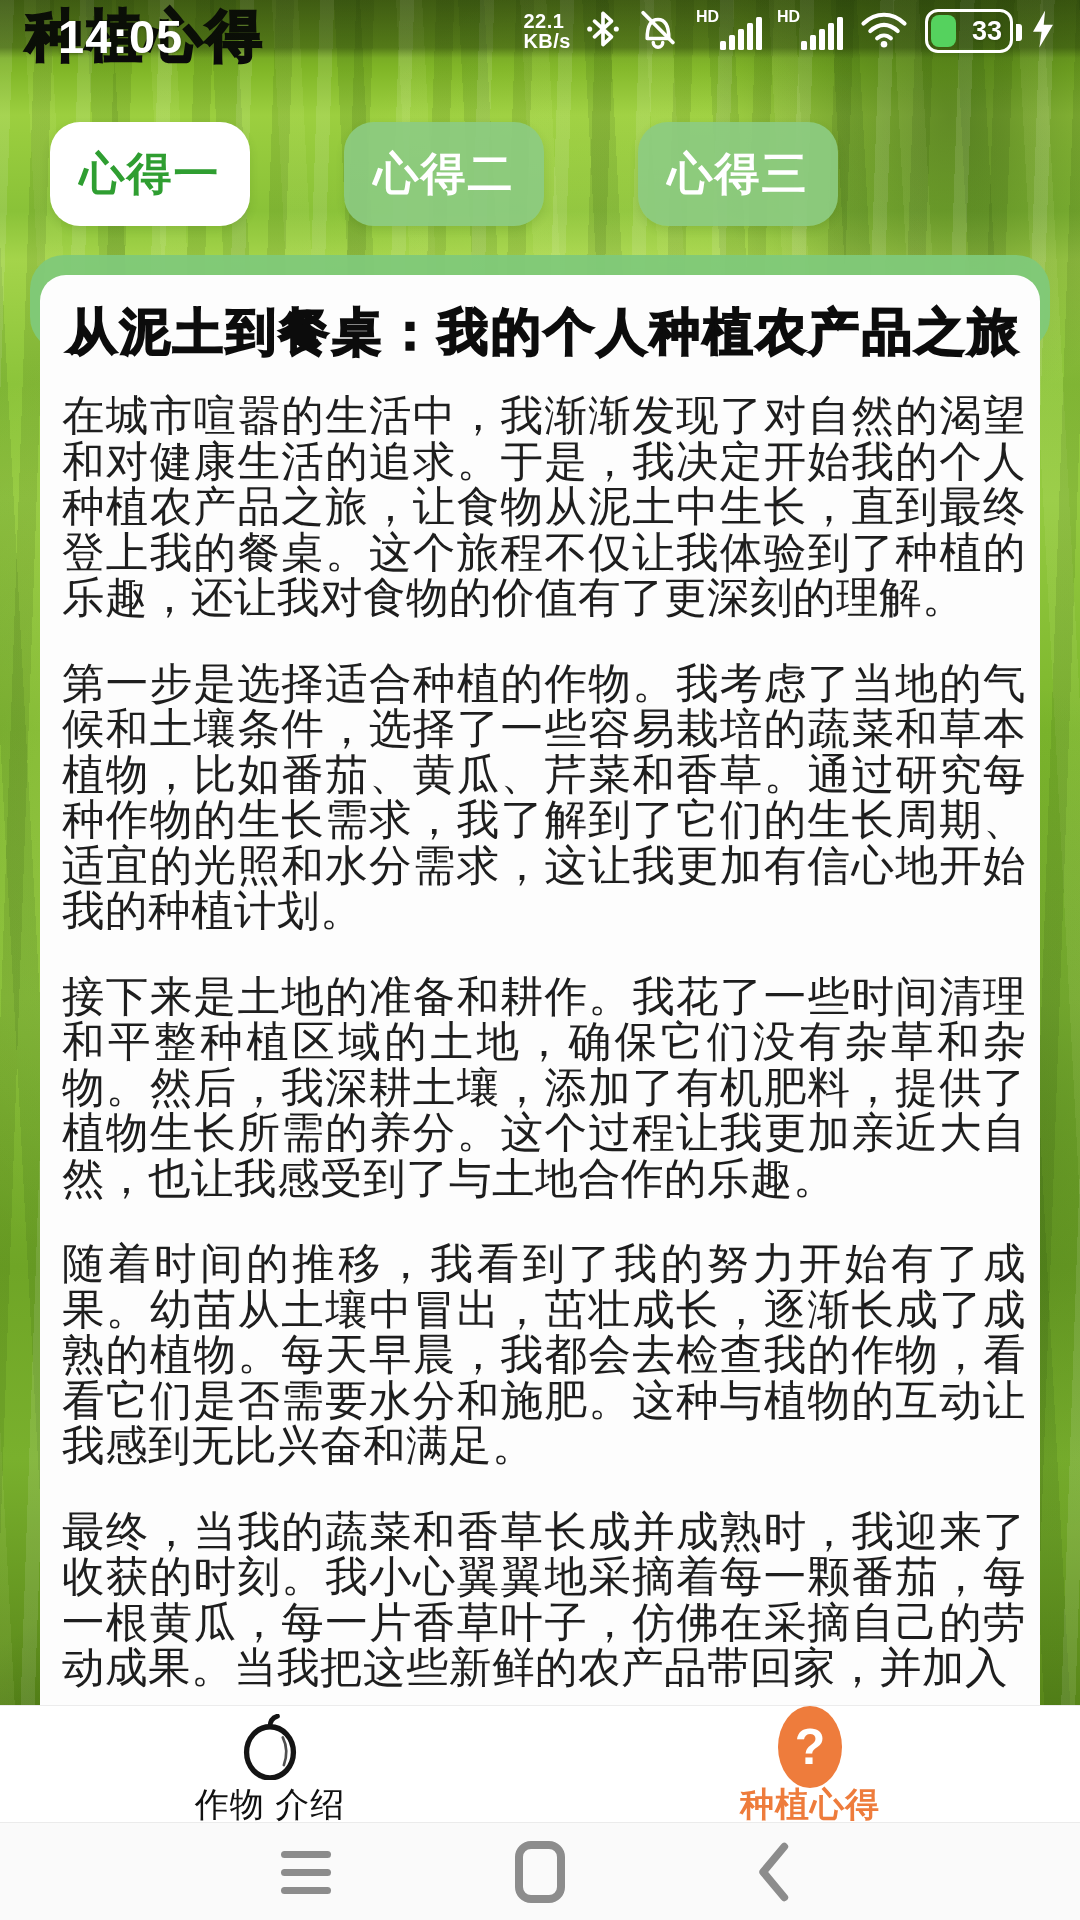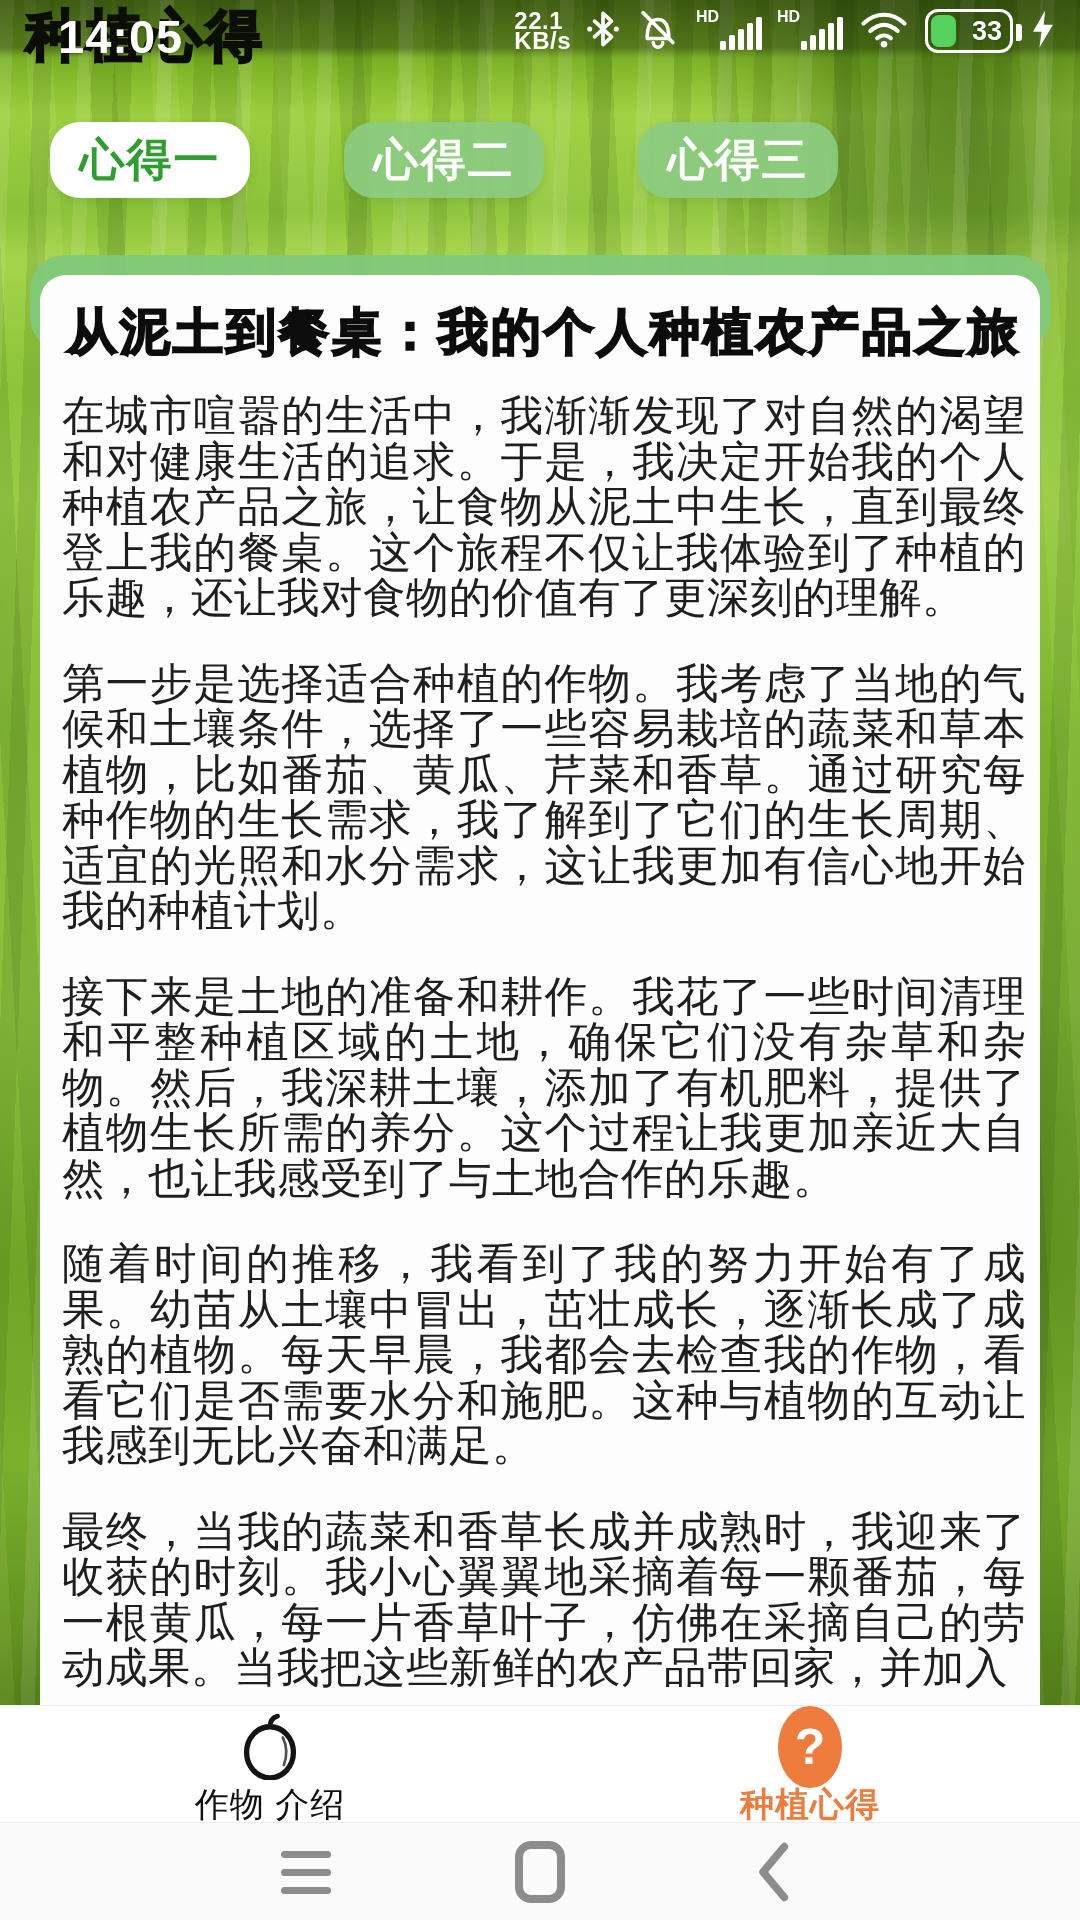--- a/index.html
+++ b/index.html
@@ -35,33 +35,33 @@
   .page-title {
     position:absolute; top:4px; left:26px; z-index:35;
     font-size:56px; line-height:64px; font-weight:900; color:#0a0a0a;
     -webkit-text-stroke:2.5px #0a0a0a; letter-spacing:4px;
   }
   .sb-time {
     position:absolute; top:9px; left:58px; z-index:45;
     font-size:47px; font-weight:700; color:#fff;
     text-shadow:0 1px 3px rgba(0,0,0,0.35); letter-spacing:1px;
   }
-  .netspeed { text-align:left; font-size:24px; font-weight:700; line-height:20px; letter-spacing:0.5px; }
+  .netspeed { text-align:left; font-size:20px; font-weight:700; line-height:20px; letter-spacing:0.5px; }
   .sig { position:relative; width:66px; height:42px; }
   .sig .hd { position:absolute; top:-2px; left:0; font-size:16px; font-weight:800; }
   .sig .bars { position:absolute; bottom:2px; right:0; display:flex; align-items:flex-end; gap:3px; }
   .sig .bars i { display:block; width:6px; background:#fff; border-radius:1.5px; }
   .batt { position:relative; width:88px; height:44px; border:3.5px solid #fff; border-radius:13px; display:flex; align-items:center; justify-content:center;padding-left:36px; }
   .batt .fill { position:absolute; left:3px; top:3px; bottom:3px; width:30%; background:#55d25e; border-radius:8px; }
   .batt .num { position:relative; z-index:2; font-size:27px; font-weight:700; color:#fff; text-shadow:0 0 3px rgba(0,0,0,0.3); }
   .batt .cap { position:absolute; right:-12px; top:12px; width:6px; height:17px; background:#fff; border-radius:0 3px 3px 0; }
   
   .tabs { position:absolute; top:122px; left:0; right:0; display:flex; padding-left:50px; gap:94px; z-index:10; }
   .tab {
-    width:200px; height:76px; border:none; border-radius:30px;
+    width:200px; height:104px; border:none; border-radius:30px;
     background:rgba(140,203,129,0.92); color:#fff;
     font-family:inherit; font-size:45px; font-weight:700; letter-spacing:2px;
     display:flex; align-items:center; justify-content:center;
     box-shadow:0 4px 10px rgba(30,70,10,0.12); cursor:pointer;text-align:center;
   }
   .tab.active { background:#ffffff; color:var(--tab-active-green,#2f9e31); }
   
   .card-band { position:absolute; left:30px; top:255px; width:1020px; height:96px; background:rgba(127,201,121,0.95); border-radius:34px; z-index:8; }
   .card {
     position:absolute; left:40px; top:275px; width:1000px; height:1430px; z-index:9;

